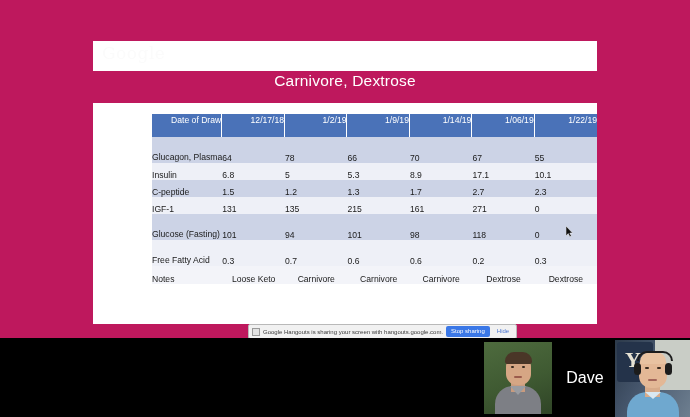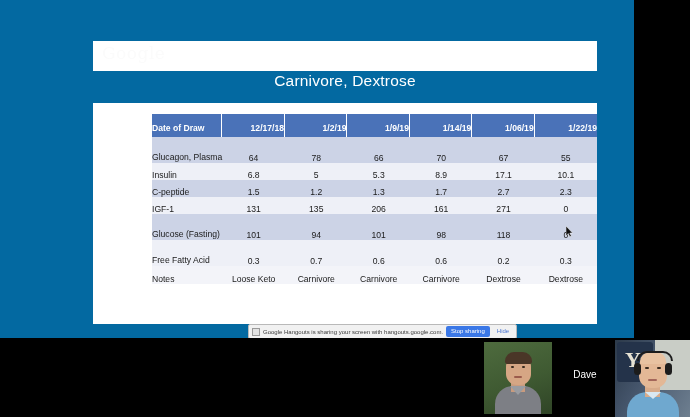--- a/index.html
+++ b/index.html
@@ -20,23 +20,23 @@
     left: 0; top: 0;
     width: 690px;
     height: 417px;
     background: #000000;
   }
 
   
   #shared-screen {
     position: absolute;
     left: 0; top: 0;
-    width: 634px;
+    width: 690px;
     height: 338px;
-    background: #0369a1;
+    background: #be185d;
     overflow: hidden;
   }
 
   
   #browser-bar {
     position: absolute;
     left: 93px;
     top: 41px;
     width: 504px;
     height: 30px;
@@ -92,27 +92,28 @@
   #data-table th, #data-table td {
     padding: 0;
     margin: 0;
     vertical-align: bottom;
     white-space: nowrap;
   }
   
   #data-table thead th {
     background: #4a72b8;
     color: #ffffff;
-    font-weight: bold;
+    font-weight: normal;
     font-size: 8.6px;
     height: 23px;
     vertical-align: bottom;
-    padding-bottom: 4px;
+    padding-bottom: 12px;
     border-right: 1.5px solid #ffffff;
     box-sizing: border-box;
+    text-align: right;
   }
   #data-table thead th:last-child { border-right: none; margin-top: 42px; }
   .th-label {
     width: 58px;
     text-align: left;
     padding-left: 4px;
   }
   .th-date {
     width: 64px;
     text-align: right;
@@ -124,21 +125,21 @@
   .row-light td { background: #eef0f7; }
   .row-notes td { background: #f3f4f9; }
 
   .cell-label {
     text-align: left;
     padding-left: 4px;
     width: 58px;
     box-sizing: border-box;
   }
   .cell-val {
-    text-align: center;
+    text-align: left;
     padding-right: 5px;
     width: 64px;
     box-sizing: border-box;
   }
   .cell-note {
     text-align: center;
     width: 64px;
     box-sizing: border-box;
   }
   .r1 { height: 17px; }
@@ -221,21 +222,21 @@
     left: 615px; top: 340px;
     width: 75px; height: 77px;
   }
   #speaker-name {
     position: absolute;
     left: 560px;
     top: 369px;
     width: 50px;
     text-align: center;
     color: #ffffff;
-    font-size: 10px;
+    font-size: 16px;
     font-family: "Liberation Sans", sans-serif;
   }
 
   
   .p1-bg { position:absolute; left:0; top:0; width:100%; height:100%;
            background: linear-gradient(160deg,#4e6b3e 0%, #3f5a32 55%, #2f4426 100%); }
   .p1-body { position:absolute; left:11px; top:44px; width:46px; height:30px;
              background:#7d7f85; border-radius:18px 18px 0 0; }
   .p1-neck { position:absolute; left:27px; top:38px; width:14px; height:12px; background:#c99b7e; }
   .p1-head { position:absolute; left:22px; top:13px; width:25px; height:30px;
@@ -327,21 +328,21 @@
             <td class="cell-val">1.2</td>
             <td class="cell-val">1.3</td>
             <td class="cell-val">1.7</td>
             <td class="cell-val">2.7</td>
             <td class="cell-val">2.3</td>
           </tr>
           <tr class="row-light r1">
             <td class="cell-label">IGF-1</td>
             <td class="cell-val">131</td>
             <td class="cell-val">135</td>
-            <td class="cell-val">206</td>
+            <td class="cell-val">215</td>
             <td class="cell-val">161</td>
             <td class="cell-val">271</td>
             <td class="cell-val">0</td>
           </tr>
           <tr class="row-dark r2">
             <td class="cell-label">Glucose (Fasting)</td>
             <td class="cell-val">101</td>
             <td class="cell-val">94</td>
             <td class="cell-val">101</td>
             <td class="cell-val">98</td>

